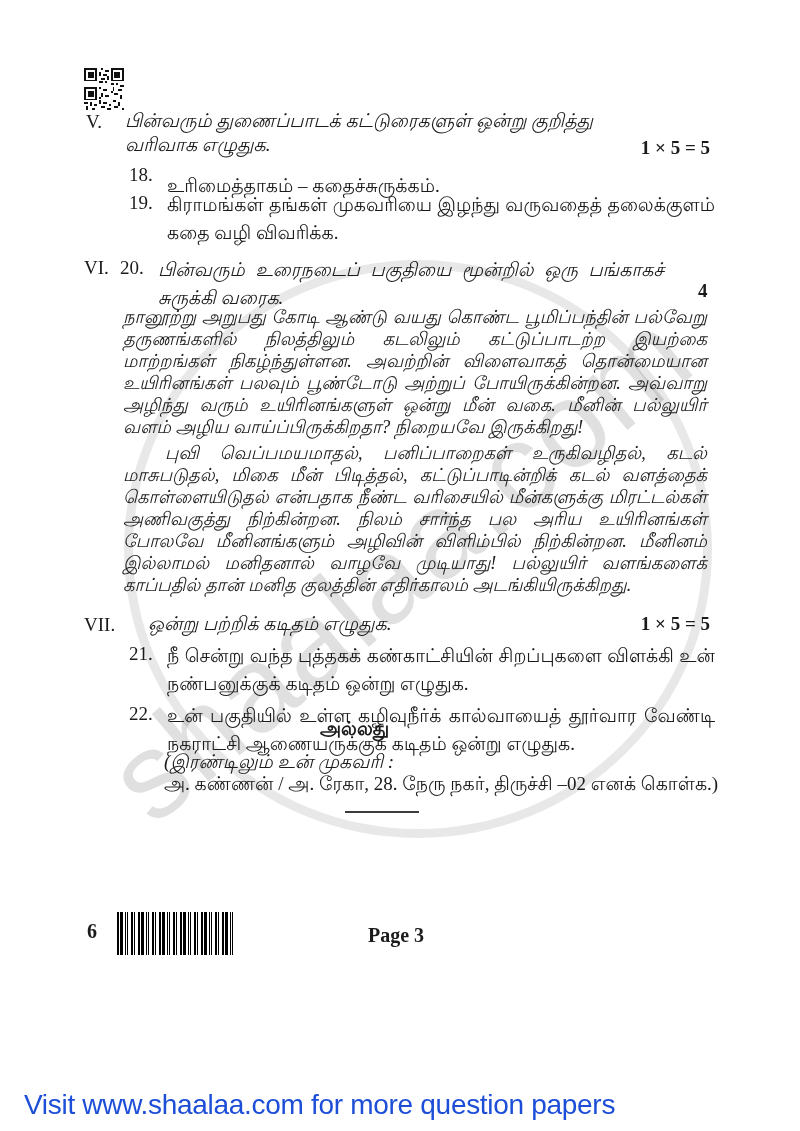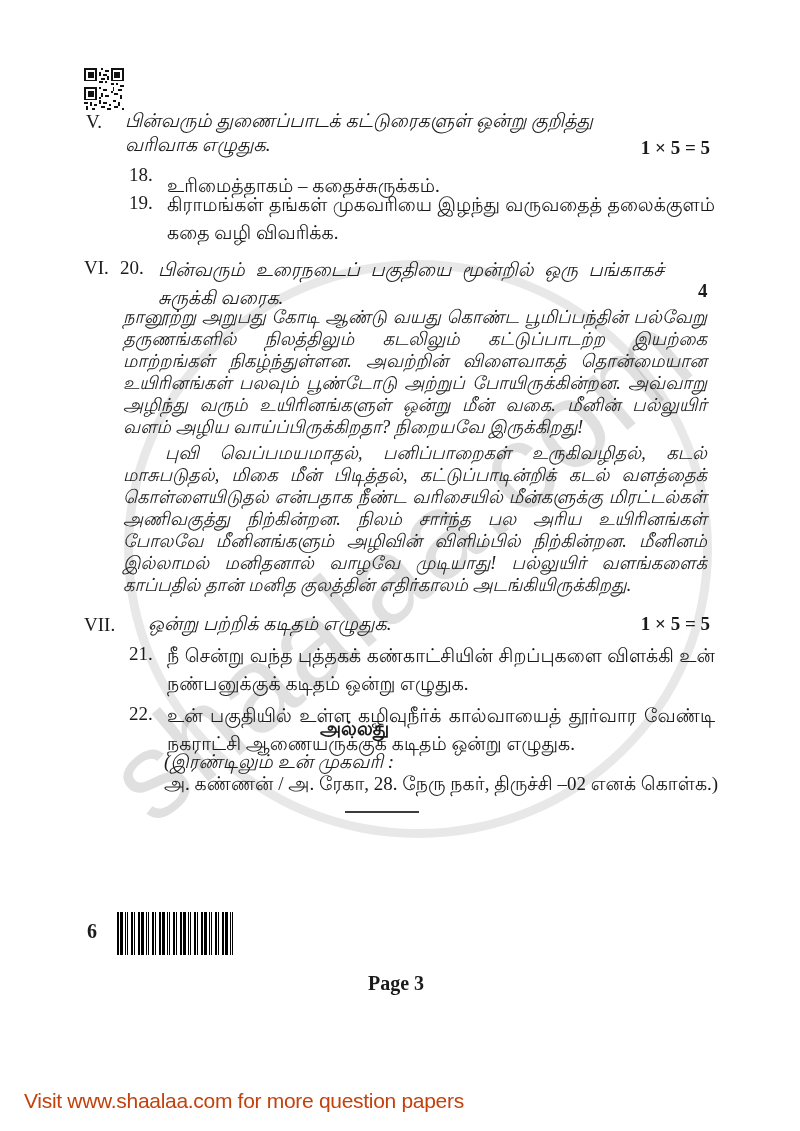--- a/index.html
+++ b/index.html
@@ -43,25 +43,25 @@
 
   
   .barcode {
     left:117px; top:912px; width:116px; height:43px;
     background:repeating-linear-gradient(90deg,
       #000 0 2px, #fff 2px 3px, #000 3px 6px, #fff 6px 8px,
       #000 8px 9px, #fff 9px 10px, #000 10px 11px, #fff 11px 14px,
       #000 14px 16px, #fff 16px 17px, #000 17px 18px, #fff 18px 21px);
   }
   .sheet-no { left:87px; top:920px; font-size:20px; font-weight:600; }
-  .page-label { left:368px; top:924px; font-size:20px; font-weight:bold;margin-top:48px; }
+  .page-label { left:368px; top:924px; font-size:20px; font-weight:bold; }
 
   .footer {
     left:24px; top:1089px; font-family:"Liberation Sans", sans-serif;
-    font-size:21px; color:#c2410c; letter-spacing:-0.3px;
+    font-size:28px; color:#1d4ed8; letter-spacing:-0.3px;
   }
 </style>
 </head>
 <body>
 
 <div class="page">
 
   <div class="wm-circle"></div>
   <div class="wm-text">shaalaa.com</div>
 

